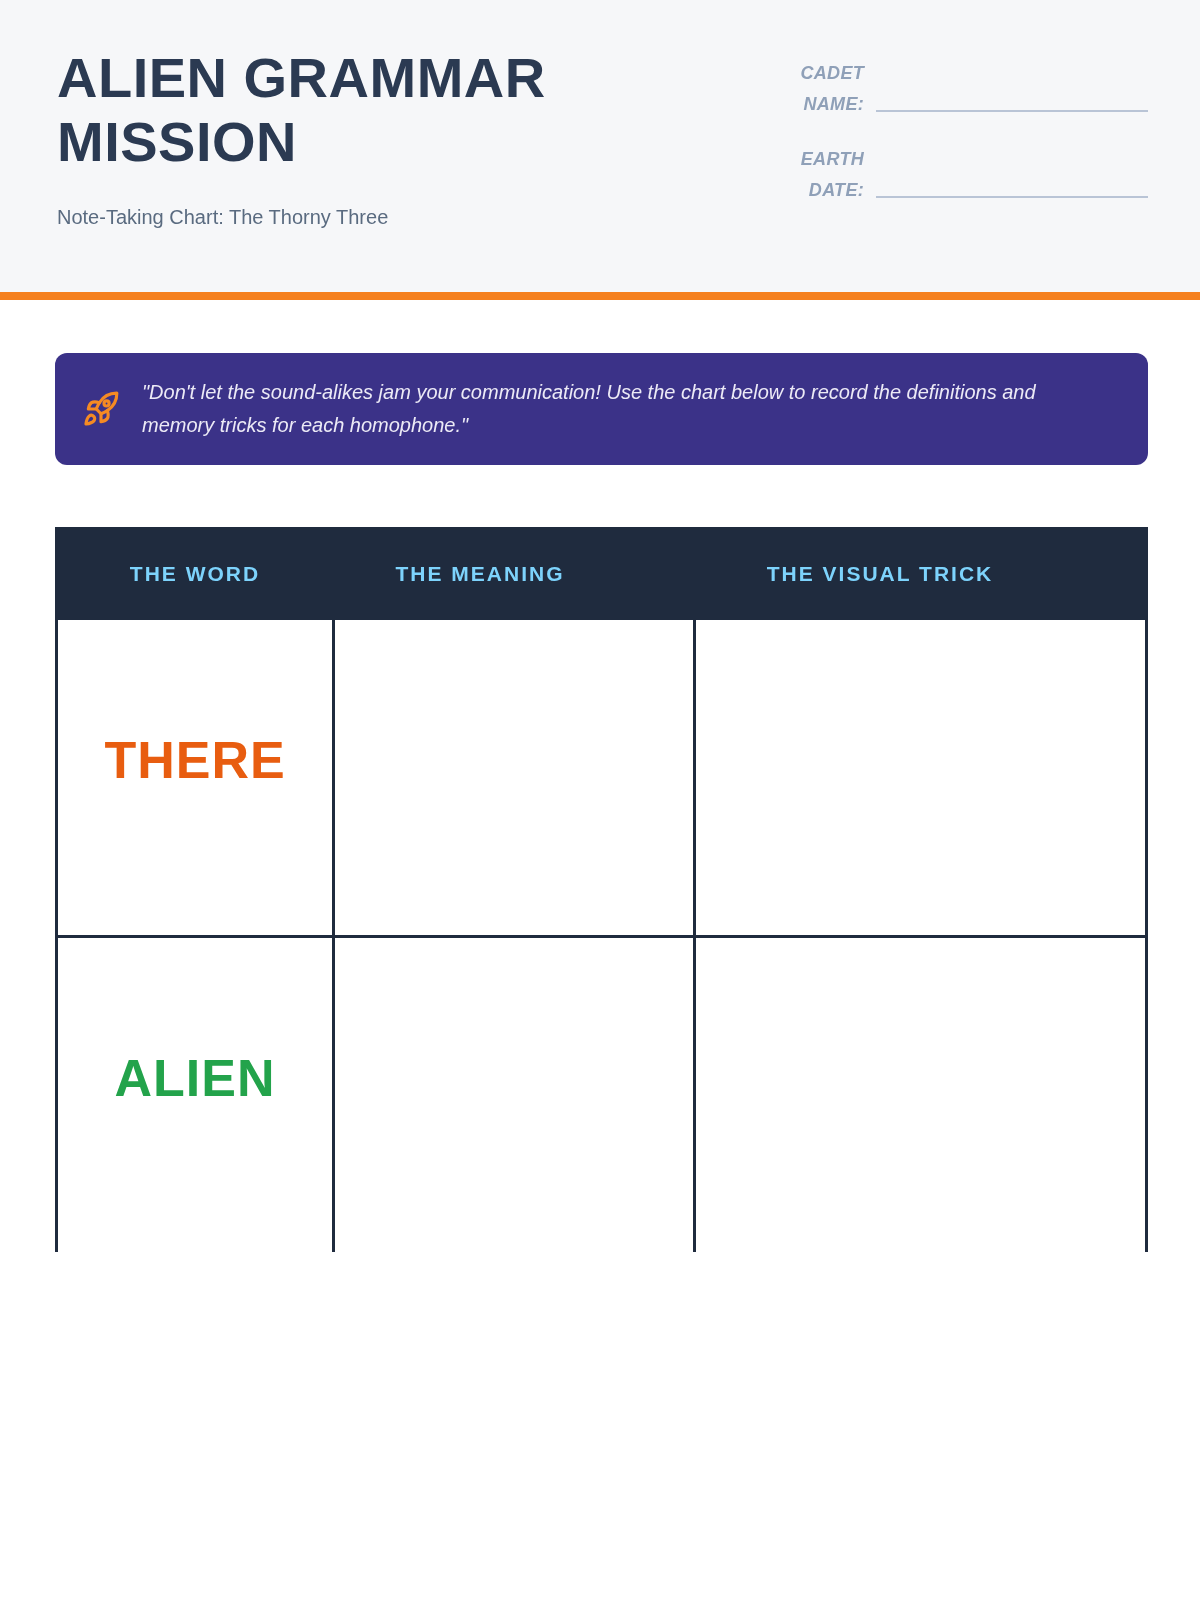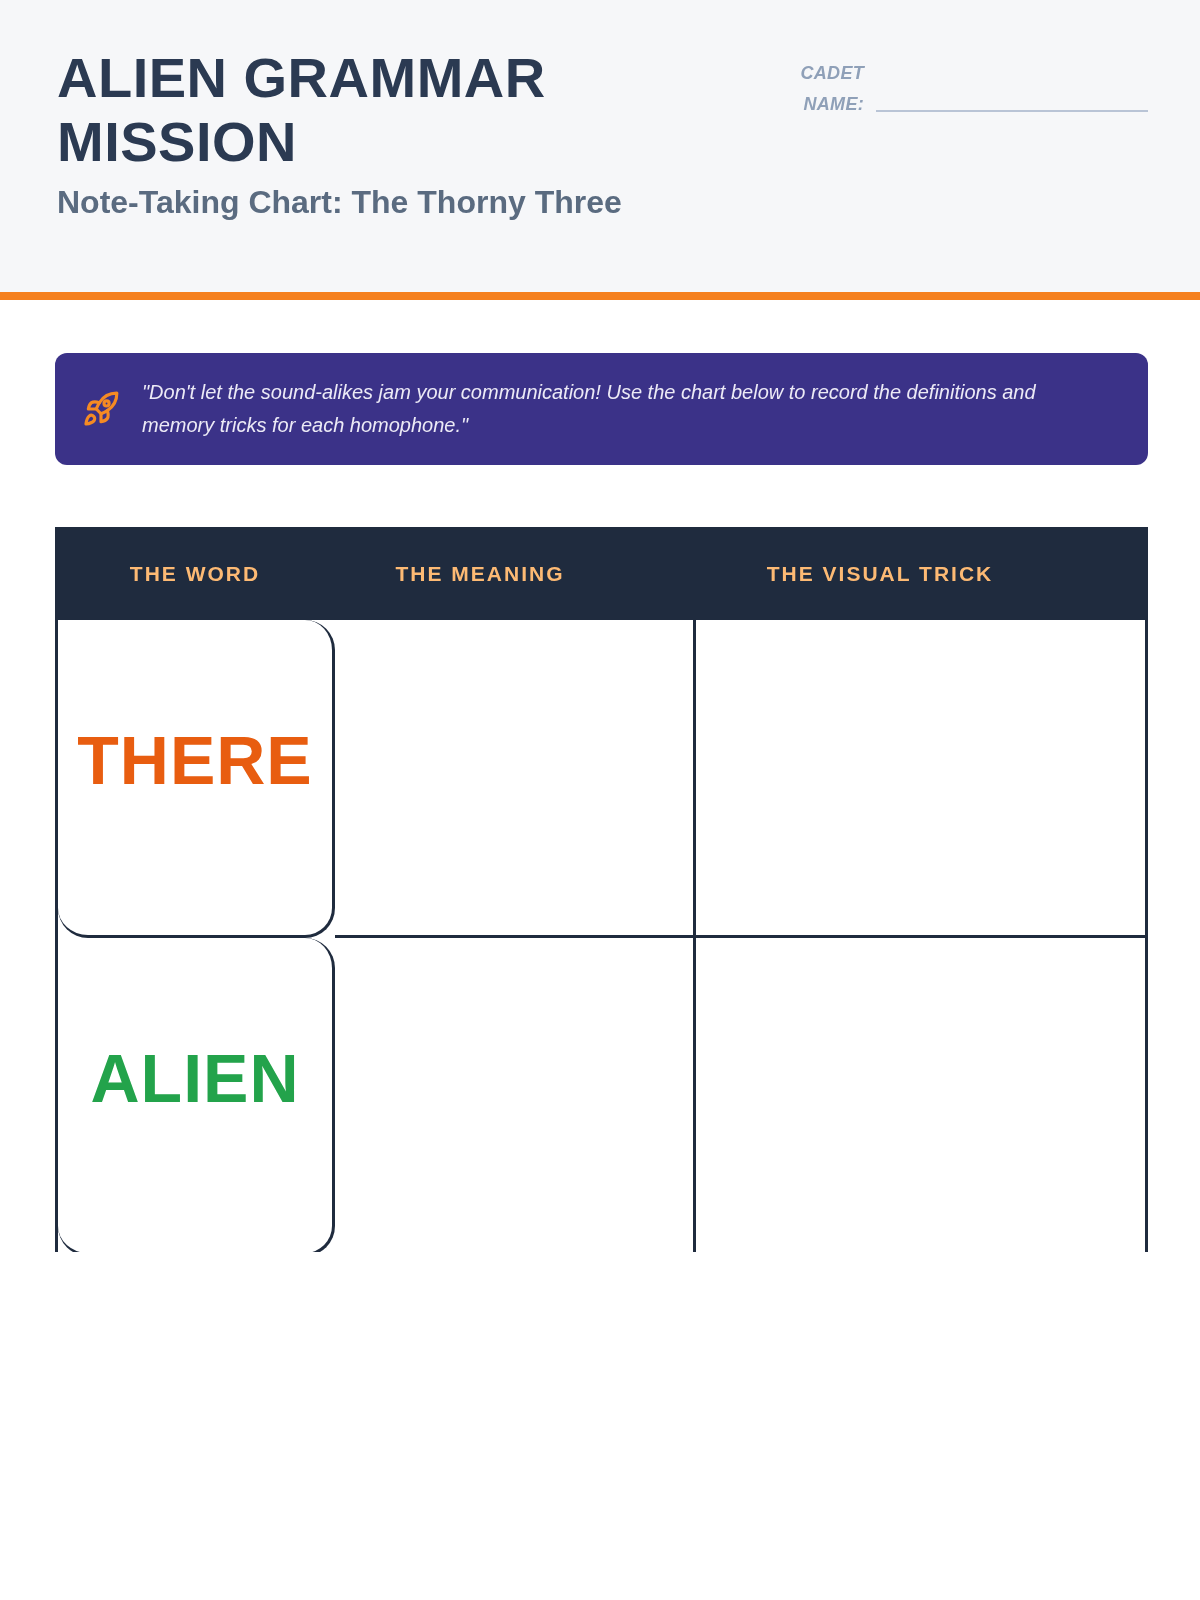--- a/index.html
+++ b/index.html
@@ -10,21 +10,21 @@
 
   
   .top-header {
     background:#f6f7f9; height:292px; box-sizing:border-box;
     padding:46px 52px 0 57px; display:flex; justify-content:space-between;
   }
   .page-title {
     font-size:56px; line-height:1.14; font-weight:700; color:#2b3a52;
     letter-spacing:.5px; margin:0; max-width:580px;
   }
-  .page-subtitle { margin-top:10px; font-size:32px; color:#5a6b80;font-weight:bold; }
+  .page-subtitle { margin-top:32px; font-size:20px; color:#5a6b80; }
 
   .fields { width:382px; padding-top:12px; }
   .field-row { display:flex; margin-bottom:24px;align-items:center; }
   .field-label {
     width:98px; text-align:right; font-weight:700; font-style:italic;
     font-size:18px; line-height:31px; color:#8fa0b8; letter-spacing:.3px;
   }
   .field-line {
     flex:1; margin-left:12px; margin-bottom:8px; height:0; align-self:flex-end;
     border-bottom:2px solid #b9c4d6;
@@ -44,56 +44,60 @@
   .banner-quote {
     font-size:20px; font-style:italic; color:#eceaf6; line-height:33px;
     max-width:950px;
   }
 
   
   .notes-table { margin-top:62px; }
   .thead { background:#1f2b3e; height:93px; position:relative; }
   .th {
     position:absolute; top:50%; transform:translate(-50%,-50%);
-    color:#fdba74; font-weight:700; font-size:21px; letter-spacing:2px;
+    color:#7dd3fc; font-weight:700; font-size:21px; letter-spacing:2px;
     white-space:nowrap;
   }
   .th-1 { left:140px; }
   .th-2 { left:405px;margin-left:20px; }
   .th-3 { left:793px;margin-left:32px; }
 
   .tbody {
     display:grid; grid-template-columns:277px 361px 1fr;
     border:3px solid #1f2b3e; border-top:0; border-bottom-width:4px;
     box-sizing:border-box; background:#ffffff;
   }
   .cell {
     height:318px; box-sizing:border-box;
     border-right:3px solid #1f2b3e; border-bottom:3px solid #1f2b3e;
   }
   .cell.last-col { border-right:0; }
   .cell.last-row { border-bottom:0; }
   .word-cell {
     display:flex; align-items:center; justify-content:center;
-    font-size:68px; font-weight:700; letter-spacing:1px; padding-bottom:36px;border-radius:30px;
+    font-size:52px; font-weight:700; letter-spacing:1px; padding-bottom:36px;
   }
 </style>
 </head>
 <body>
 
 <div class="page">
 
   <div class="top-header">
     <div>
       <h1 class="page-title">ALIEN GRAMMAR MISSION</h1>
       <div class="page-subtitle">Note-Taking Chart: The Thorny Three</div>
     </div>
     <div class="fields">
       <div class="field-row">
         <span class="field-label">CADET NAME:</span>
+        <span class="field-line"></span>
+      </div>
+      <div class="field-row">
+        <span class="field-label">EARTH DATE:</span>
         <span class="field-line"></span>
       </div>
     </div>
   </div>
 
   <div class="divider"></div>
 
   <div class="content">
 
     <div class="banner">

